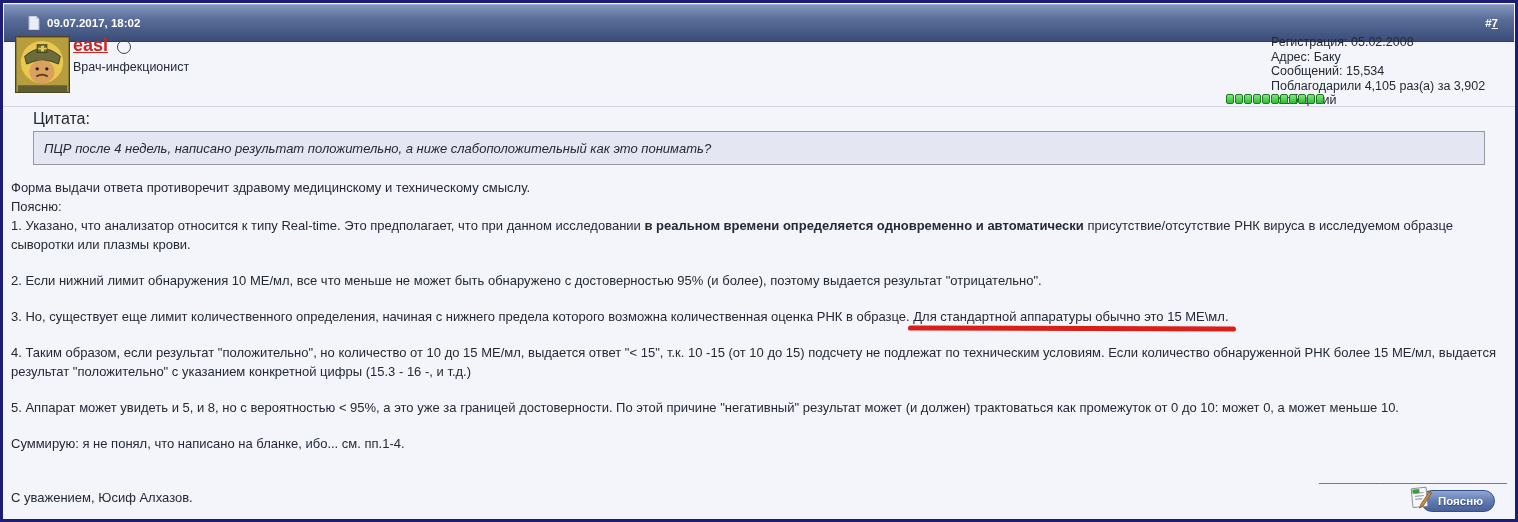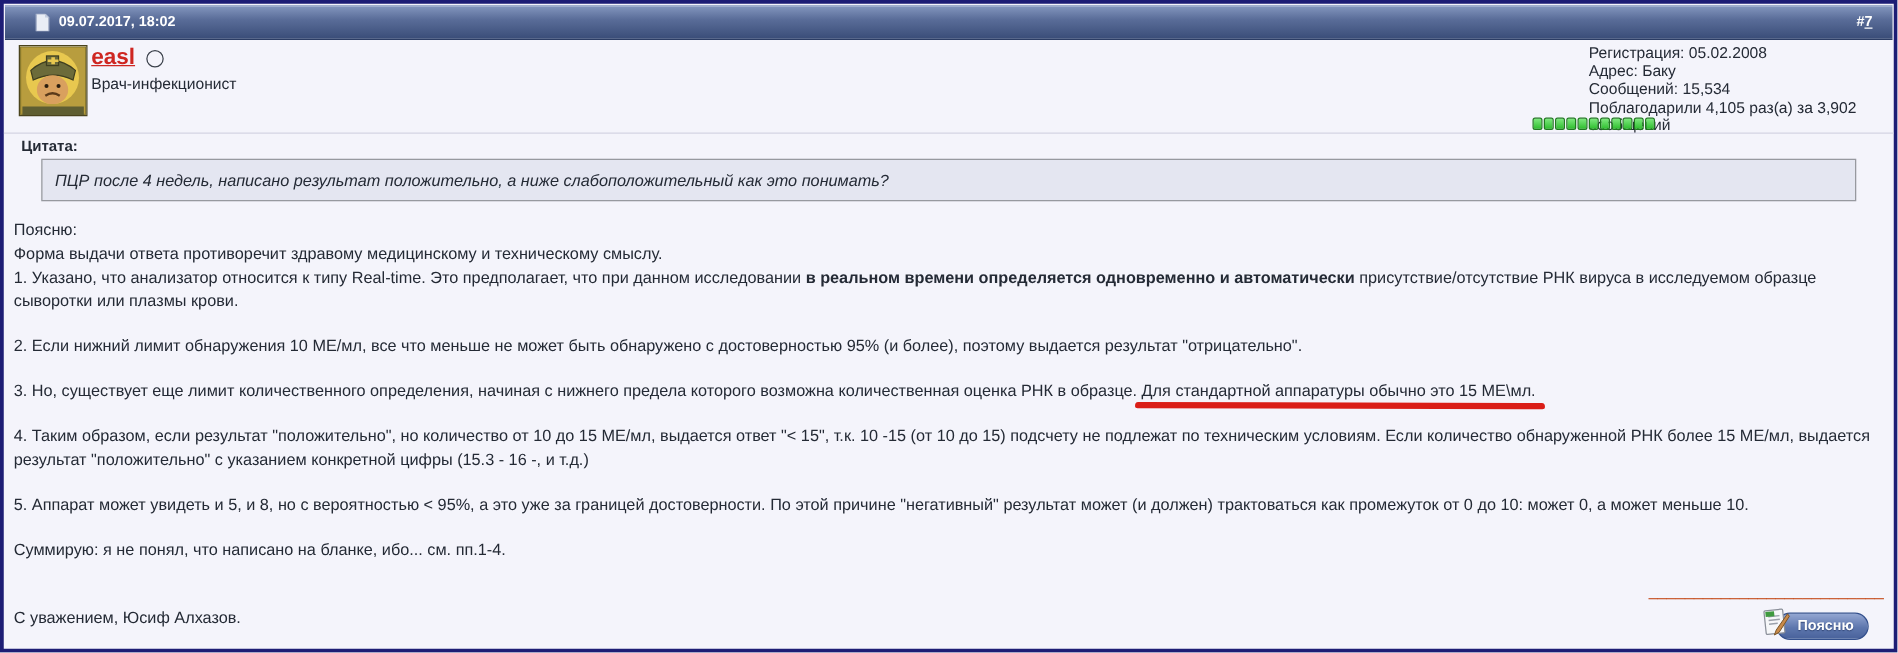--- a/index.html
+++ b/index.html
@@ -8,21 +8,21 @@
 
   .screen{
     position:relative; width:1518px; height:522px;
     background:#f4f4fb;
     border:3px solid #1d1d75;
     overflow:hidden;
   }
 
   
   .titlebar{
-    position:absolute; top:1px; left:1px; right:1px; height:28px;
+    position:absolute; top:1px; left:1px; right:1px; height:38px;
     background:linear-gradient(#8295bd 0%, #5a6d99 40%, #3a4d78 100%);
     border-top:1px solid #9fadcc;
     border-bottom:1px solid #2b3c63;
     color:#ffffff; font-size:11.5px; font-weight:bold;
     display:flex; align-items:center;
   }
   .titlebar .doc-icon{ margin-left:24px; margin-right:7px; display:inline-flex; }
   .postnum{ margin-left:auto; margin-right:16px; color:#ffffff; }
   .postnum a{ color:#ffffff; text-decoration:underline; }
 
@@ -40,21 +40,21 @@
 
   .userstats{ position:absolute; left:1268px; top:6px; font-size:12.5px; color:#242a35; line-height:14.5px; }
   .repbar{ position:absolute; left:1223px; top:65px; display:flex; gap:1px; }
   .repblock{ width:8px; height:10px; border:1px solid #1f7a1f; border-radius:2px;
              background:linear-gradient(#7ee87e,#2fbf2f); }
 
   .sep{ position:absolute; left:0; right:0; top:103px; border-top:1px solid #d4d4e4; }
 
   
   .message{ position:absolute; left:8px; right:8px; top:107px; color:#242a35; font-size:13px; }
-  .quote-label{ margin-left:6px; font-size:12px; margin-bottom:3px;font-weight:bold; }
+  .quote-label{ margin-left:22px; font-size:16px; margin-bottom:3px; }
   .quote-box{ margin:0 22px 13px 22px; border:1px solid #97999f; background:#e4e6f1;
               padding:6px 10px 8px 10px; }
   .quote-head{ font-size:13px; }
   .quote-head b{ font-weight:bold; }
   .viewpost-icon{ display:inline-block; width:13px; height:13px; background:linear-gradient(#7c93c7,#4f68a5);
                   border:1px solid #31487e; border-radius:2px; color:#fff; font-size:10px; font-weight:bold;
                   line-height:12px; text-align:center; vertical-align:-2px; margin-left:5px; }
   .quote-text{ font-style:italic; margin-top:3px; font-size:13px; }
 
   .para{ line-height:19px; }
@@ -138,22 +138,22 @@
 
   <div class="sep"></div>
 
   <div class="message">
     <div class="quote-label">Цитата:</div>
     <div class="quote-box">
       <div class="quote-text">ПЦР после 4 недель, написано результат положительно, а ниже слабоположительный как это понимать?</div>
     </div>
 
     <div>
+        <div class="para"><span>Форма выдачи ответа противоречит здравому медицинскому и техническому смыслу.</span></div>
         <div class="para"><span>Поясню:</span></div>
-        <div class="para"><span>Форма выдачи ответа противоречит здравому медицинскому и техническому смыслу.</span></div>
         <div class="para"><span>1. Указано, что анализатор относится к типу Real-time. Это предполагает, что при данном исследовании </span><span class="bold">в реальном времени определяется одновременно и автоматически</span><span> присутствие/отсутствие РНК вируса в исследуемом образце сыворотки или плазмы крови.</span></div>
         <div class="para gap"><span>2. Если нижний лимит обнаружения 10 МЕ/мл, все что меньше не может быть обнаружено с достоверностью 95% (и более), поэтому выдается результат "отрицательно".</span></div>
         <div class="para gap"><span>3. Но, существует еще лимит количественного определения, начиная с нижнего предела которого возможна количественная оценка РНК в образце. </span><span class="redline">Для стандартной аппаратуры обычно это 15 МЕ\мл.</span></div>
         <div class="para gap"><span>4. Таким образом, если результат "положительно", но количество от 10 до 15 МЕ/мл, выдается ответ "&lt; 15", т.к. 10 -15 (от 10 до 15) подсчету не подлежат по техническим условиям. Если количество обнаруженной РНК более 15 МЕ/мл, выдается результат "положительно" с указанием конкретной цифры (15.3 - 16 -, и т.д.)</span></div>
         <div class="para gap"><span>5. Аппарат может увидеть и 5, и 8, но с вероятностью &lt; 95%, а это уже за границей достоверности. По этой причине "негативный" результат может (и должен) трактоваться как промежуток от 0 до 10: может 0, а может меньше 10.</span></div>
         <div class="para gap"><span>Суммирую: я не понял, что написано на бланке, ибо... см. пп.1-4.</span></div>
       </div>
 
     <div class="sig">
       <div class="sig-divider">__________________________</div>

